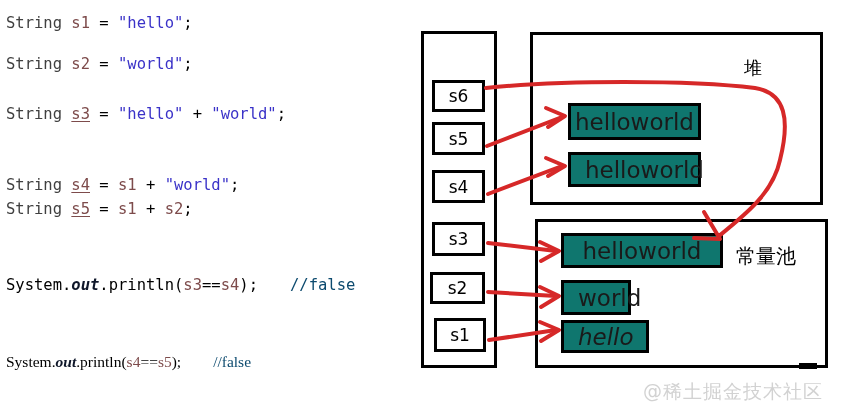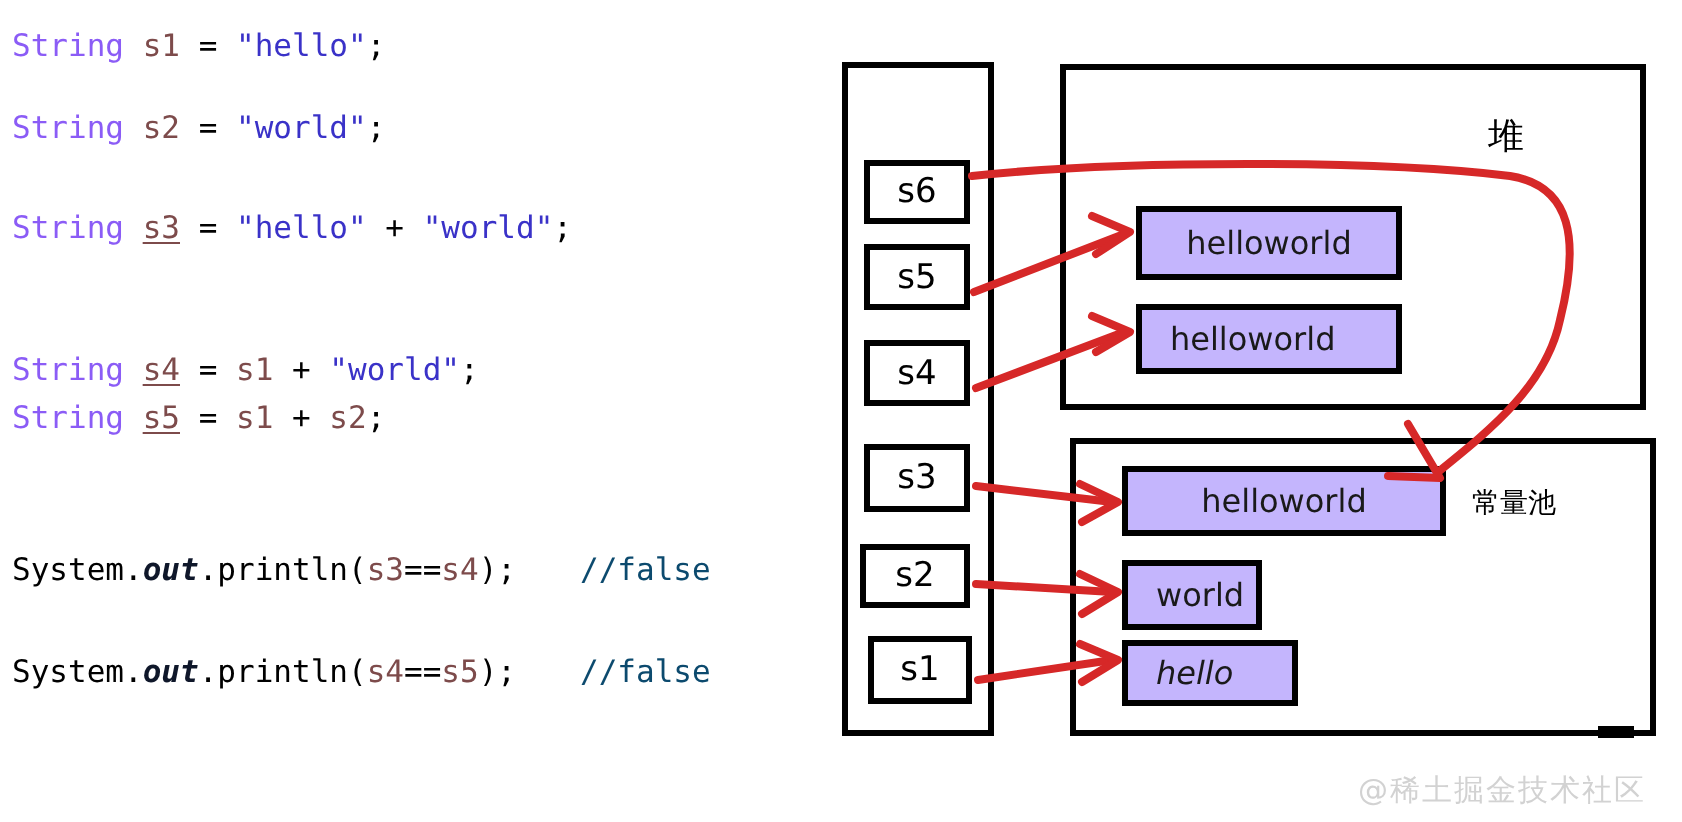--- a/index.html
+++ b/index.html
@@ -27,21 +27,21 @@
   .code-line {
     position: absolute;
     left: 6px;
     font-family: "DejaVu Sans Mono", "Liberation Mono", monospace;
     font-size: 15.5px;
     line-height: 18px;
     white-space: pre;
     color: #000000;
     letter-spacing: 0px;
   }
-  .tok-kw   { color: #8b5cf6; }
+  .tok-kw   { color: #404040; }
   .tok-plain{ color: #000000; }
   .tok-var  { color: #7d4b4b; }
   .tok-var-warn {
     color: #7d4b4b;
     text-decoration: underline;
     text-decoration-color: #7d4b4b;
     text-underline-offset: 2px;
   }
   .tok-str  { color: #3a32c8; }
   .tok-field{
@@ -75,45 +75,45 @@
     align-items: center;
     justify-content: center;
     font-family: "DejaVu Sans", "Liberation Sans", sans-serif;
     font-size: 17px;
     color: #000000;
   }
   .val-box {
     position: absolute;
     box-sizing: border-box;
     border: 3px solid #000000;
-    background: #c4b5fd;
+    background: #0f766e;
     display: flex;
     align-items: center;
     font-family: "DejaVu Sans", "Liberation Sans", sans-serif;
-    font-size: 16px;
+    font-size: 23px;
     color: #1a1a1a;
     padding-left: 14px;
   }
   .val-box.center { justify-content: center; padding-left: 0; }
   .region-name {
     position: absolute;
     font-family: "DejaVu Sans", "Liberation Sans", sans-serif;
     font-size: 17px;
     color: #000000;
   }
   .tick-mark {
     position: absolute;
     background: #000000;
   }
   #watermark {
     position: absolute;
     right: 18px;
     bottom: 6px;
     font-family: "DejaVu Sans", "Liberation Sans", sans-serif;
-    font-size: 15px;
+    font-size: 19px;
     color: #d2d2d2;
     letter-spacing: 1px;
     white-space: nowrap;
   }
   svg.arrows {
     position: absolute;
     left: 0;
     top: 0;
     width: 841px;
     height: 411px;
@@ -125,34 +125,34 @@
 
 <div id="page">
 
   <div id="code-panel">
       <div class="code-line" style="top: 14px;"><span class="tok-kw">String </span><span class="tok-var">s1</span><span class="tok-plain"> = </span><span class="tok-str">"hello"</span><span class="tok-plain">;</span></div>
       <div class="code-line" style="top: 55px;"><span class="tok-kw">String </span><span class="tok-var">s2</span><span class="tok-plain"> = </span><span class="tok-str">"world"</span><span class="tok-plain">;</span></div>
       <div class="code-line" style="top: 105px;"><span class="tok-kw">String </span><span class="tok-var-warn">s3</span><span class="tok-plain"> = </span><span class="tok-str">"hello"</span><span class="tok-plain"> + </span><span class="tok-str">"world"</span><span class="tok-plain">;</span></div>
       <div class="code-line" style="top: 152px; margin-top: 24px;"><span class="tok-kw">String </span><span class="tok-var-warn">s4</span><span class="tok-plain"> = </span><span class="tok-var">s1</span><span class="tok-plain"> + </span><span class="tok-str">"world"</span><span class="tok-plain">;</span></div>
       <div class="code-line" style="top: 200px;"><span class="tok-kw">String </span><span class="tok-var-warn">s5</span><span class="tok-plain"> = </span><span class="tok-var">s1</span><span class="tok-plain"> + </span><span class="tok-var">s2</span><span class="tok-plain">;</span></div>
       <div class="code-line" style="top: 276px;"><span class="tok-plain">System.</span><span class="tok-field">out</span><span class="tok-plain">.println(</span><span class="tok-var">s3</span><span class="tok-plain">==</span><span class="tok-var">s4</span><span class="tok-plain">);</span><span class="tok-comment">//false</span></div>
-      <div class="code-line" style="top: 327px;"><span class="tok-plain">System.</span><span class="tok-field">out</span><span class="tok-plain">.println(</span><span class="tok-var">s4</span><span class="tok-plain">==</span><span class="tok-var">s5</span><span class="tok-plain">);</span><span class="tok-comment">//false</span></div>
+      <div class="code-line" style="top: 353px; font-family: Liberation Serif, serif;"><span class="tok-plain">System.</span><span class="tok-field">out</span><span class="tok-plain">.println(</span><span class="tok-var">s4</span><span class="tok-plain">==</span><span class="tok-var">s5</span><span class="tok-plain">);</span><span class="tok-comment">//false</span></div>
     </div>
 
   <div id="diagram">
 
     <div class="dg-box" style="left:421px; top:31px; width:76px; height:337px;"></div>
 
     <div class="dg-box" style="left:530px; top:32px; width:293px; height:173px;"></div>
 
     <div class="dg-box" style="left:535px; top:219px; width:293px; height:149px;"></div>
 
     <div class="region-name" style="left:744px; top:56px; font-size:18px;">堆</div>
 
-    <div class="region-name" style="left:736px; top:243px; font-size:14px;">常量池</div>
+    <div class="region-name" style="left:736px; top:243px; font-size:20px;">常量池</div>
 
     <div class="tick-mark" style="left:799px; top:363px; width:18px; height:6px;"></div>
 
     <div id="stack-slots">
         <div class="slot-box" style="left: 432px; top: 80px; width: 53px; height: 32px;">s6</div>
         <div class="slot-box" style="left: 432px; top: 122px; width: 53px; height: 33px;">s5</div>
         <div class="slot-box" style="left: 432px; top: 170px; width: 53px; height: 33px;">s4</div>
         <div class="slot-box" style="left: 432px; top: 222px; width: 53px; height: 34px;">s3</div>
         <div class="slot-box" style="left: 430px; top: 272px; width: 55px; height: 32px;">s2</div>
         <div class="slot-box" style="left: 434px; top: 318px; width: 52px; height: 34px;">s1</div>

